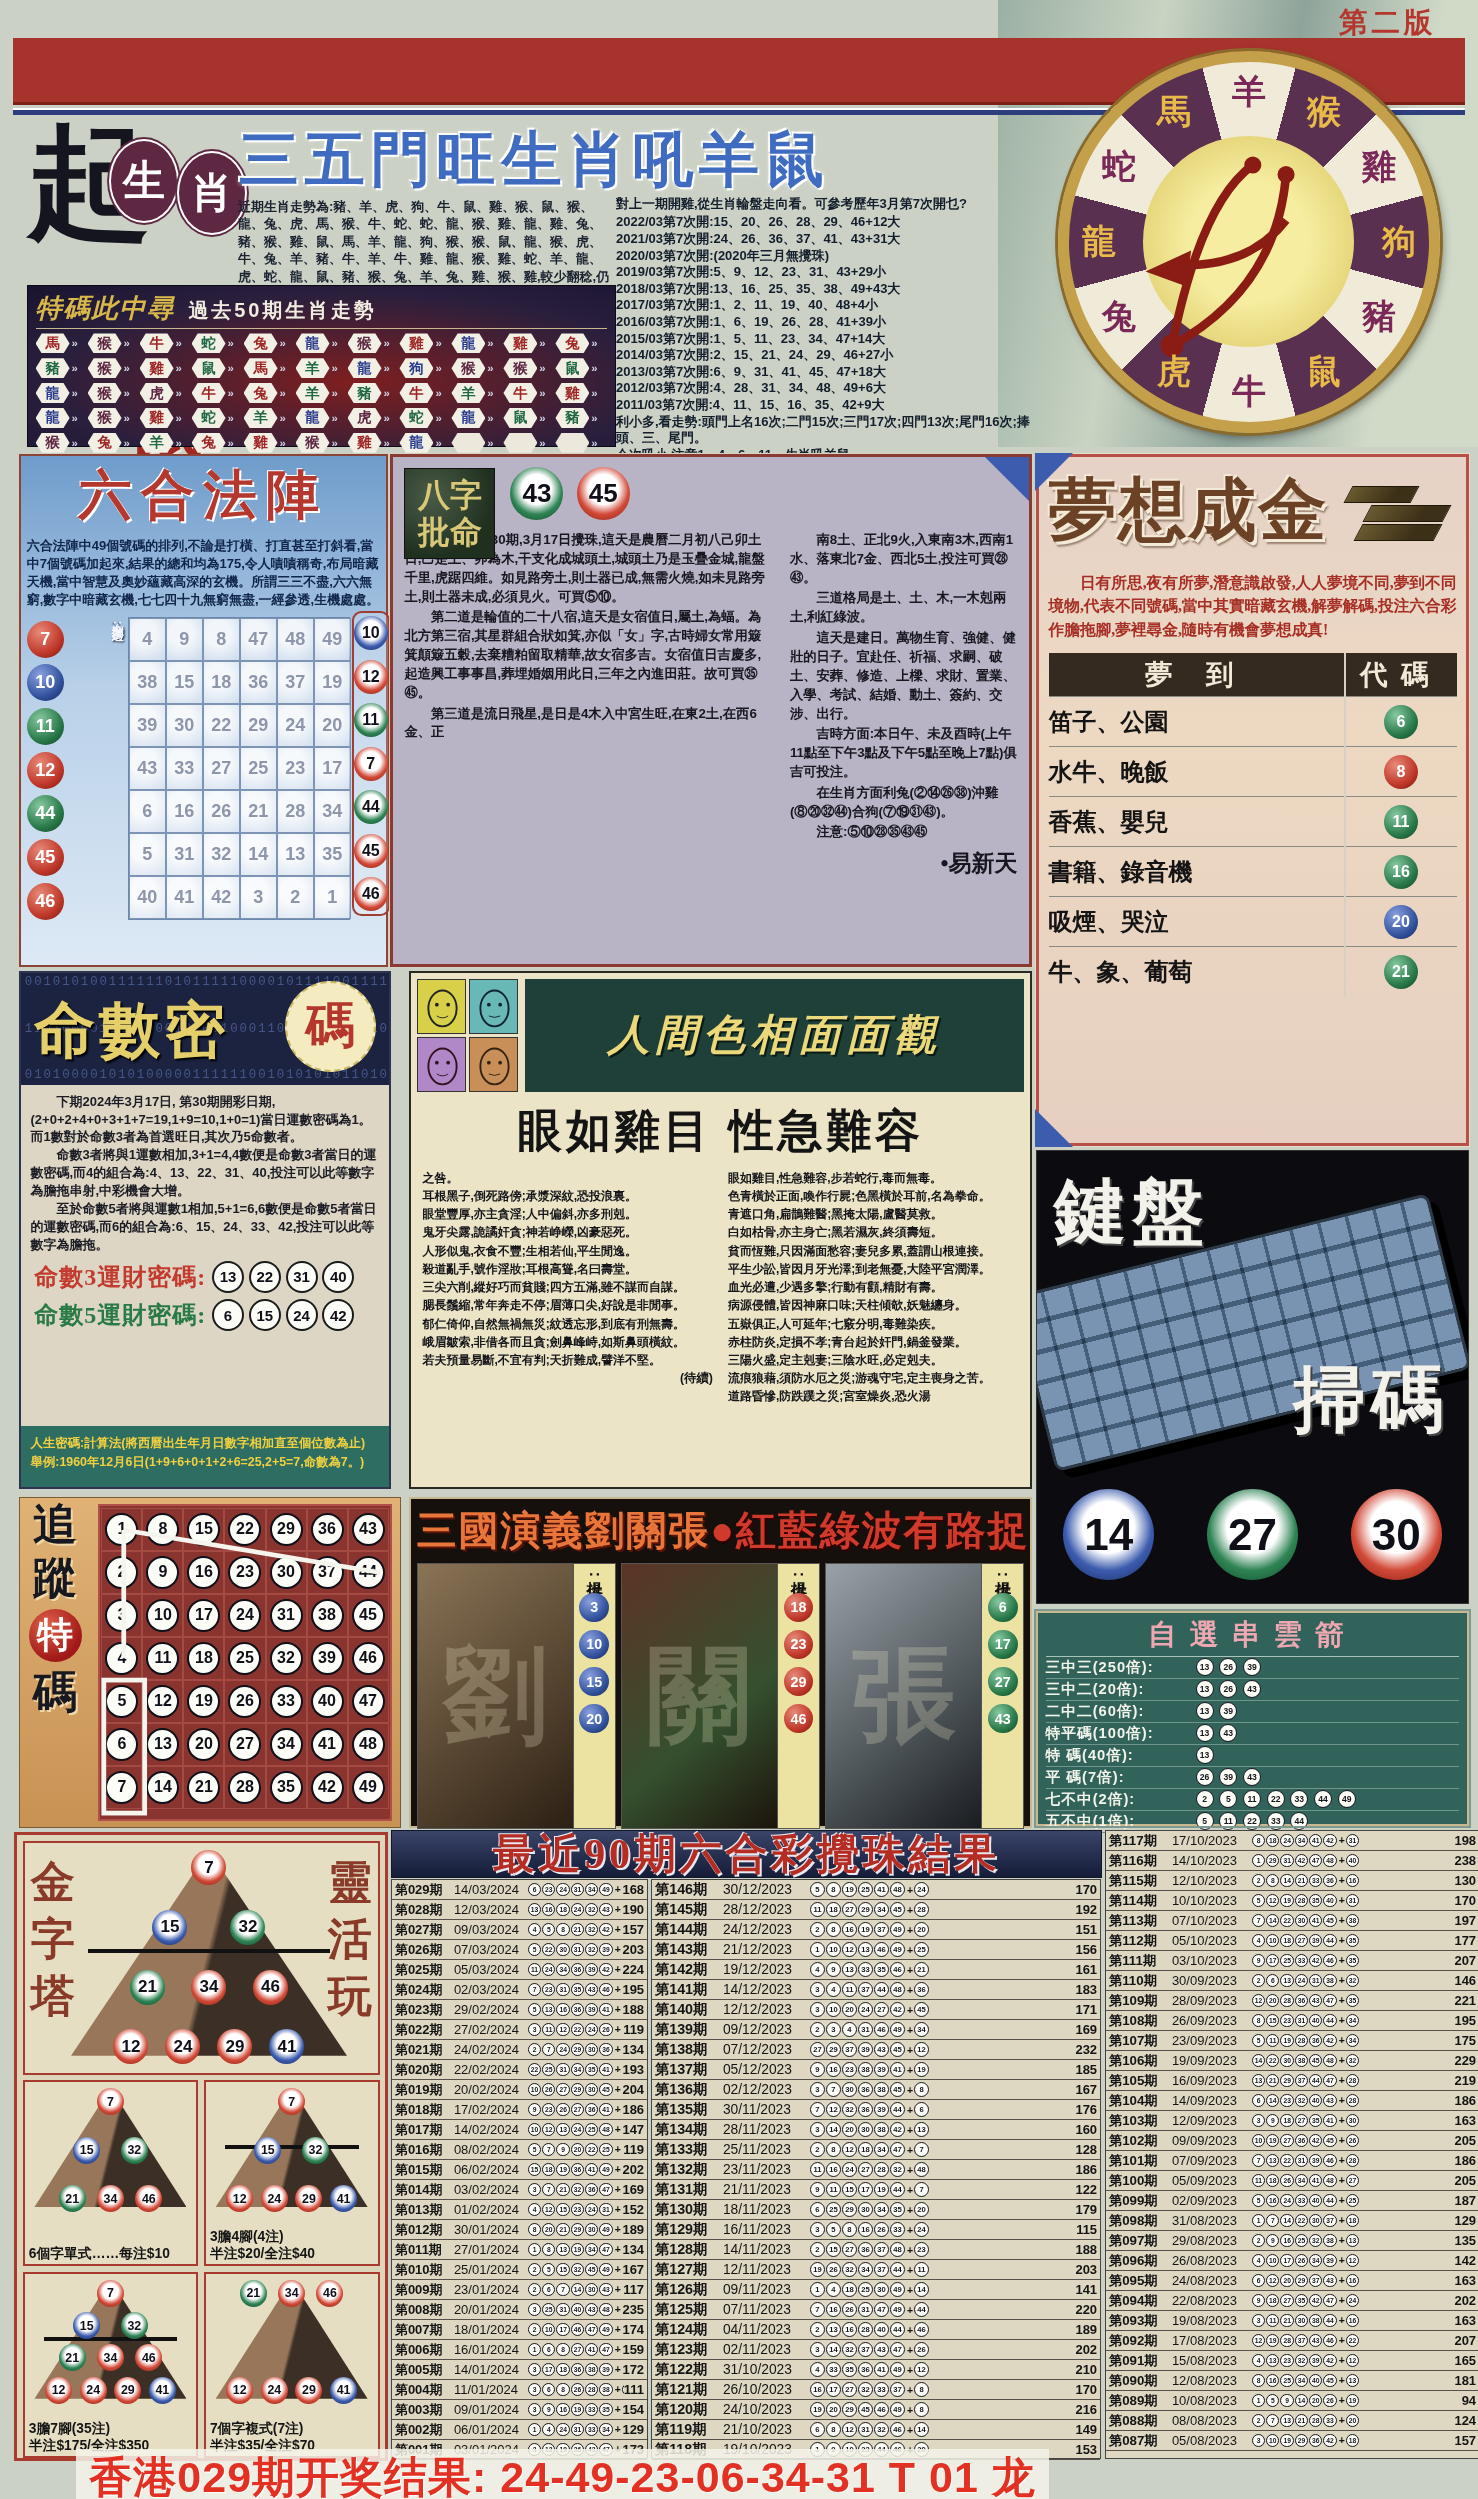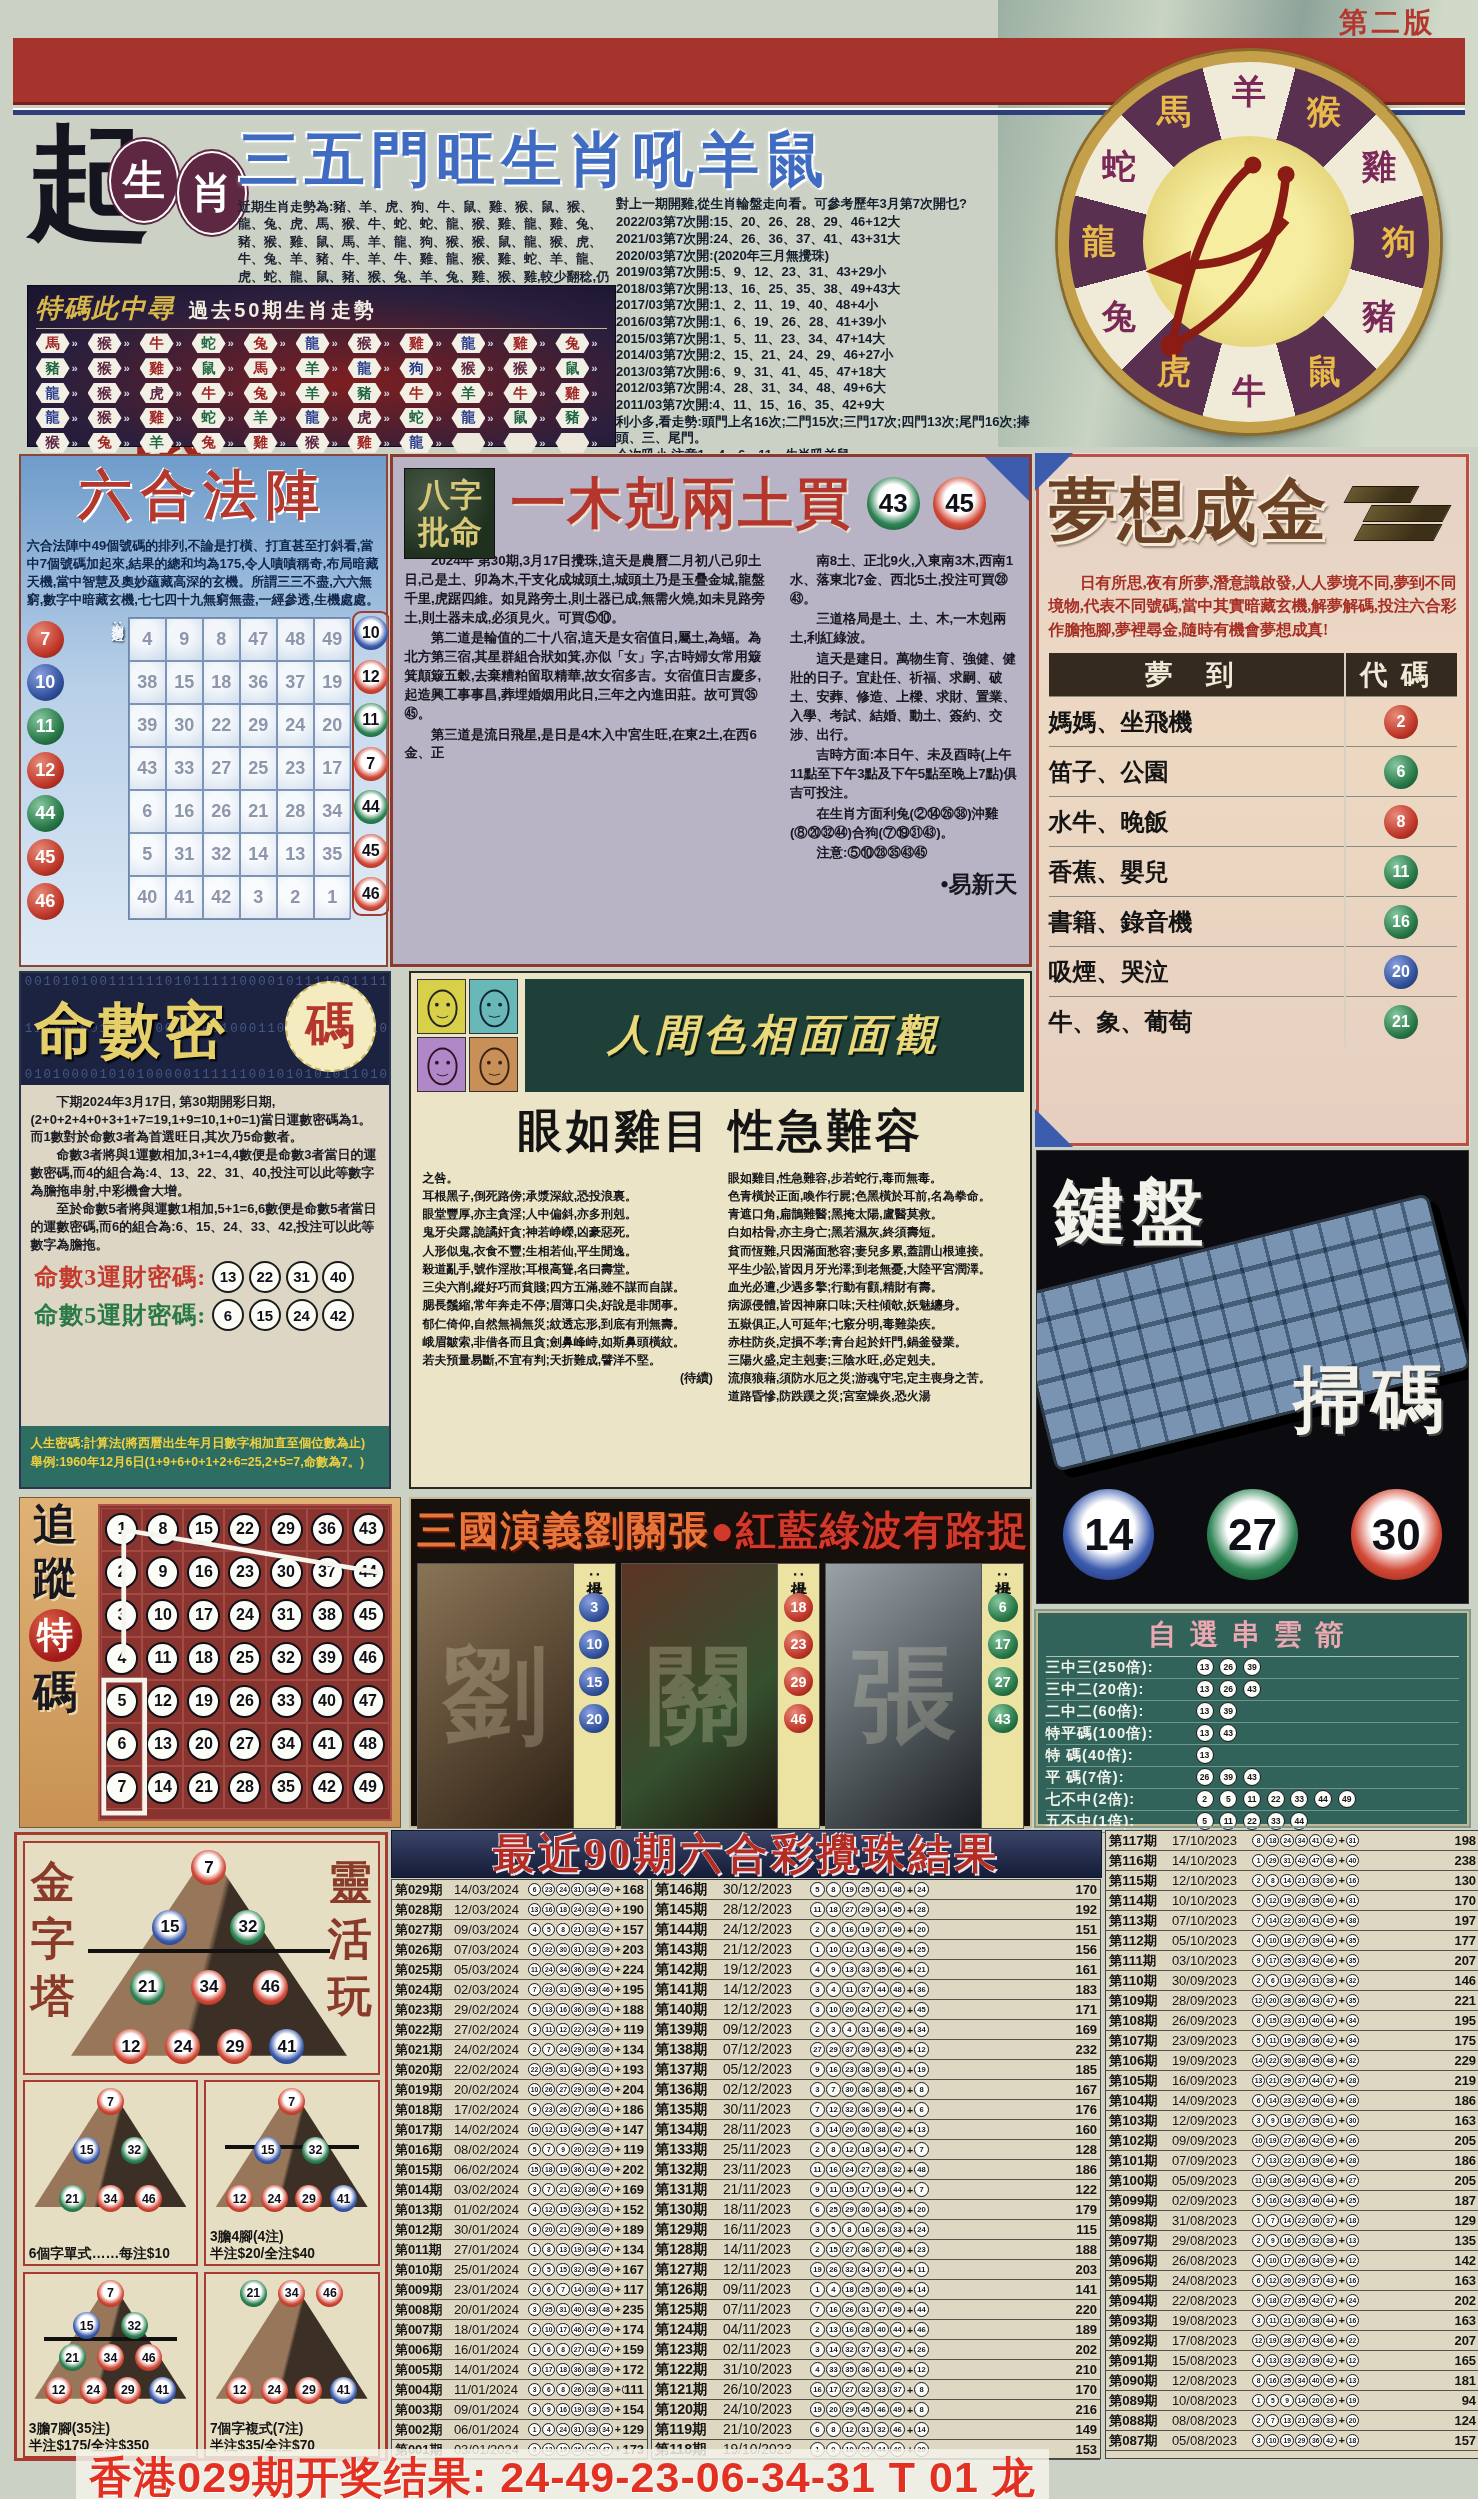--- a/index.html
+++ b/index.html
@@ -589,21 +589,20 @@
     </div>
   </div>
 
   <div class="sec" id="bazi">
     <div class="corner"></div>
     <div class="logo">
       <span>八字</span>
       <span>批命</span>
     </div>
     <div class="trow">
-      <span class="tt">一木剋兩土買</span>
       <span class="tballs" id="bazi-balls">
           <span class="bl sph c-g" style="width: 53px; height: 53px; font-size: 26px;">43</span>
           <span class="bl sph c-r" style="width: 53px; height: 53px; font-size: 26px;">45</span>
         </span>
     </div>
     <div class="cols">
       <div class="c1" id="bazi-c1" style="width:369px">
           <p>2024年 第30期,3月17日攪珠,這天是農曆二月初八己卯土日,己是土、卯為木,干支化成城頭土,城頭土乃是玉疊金城,龍盤千里,虎踞四維。如見路旁土,則土器已成,無需火燒,如未見路旁土,則土器未成,必須見火。可買⑤⑩。</p>
           <p>第二道是輪值的二十八宿,這天是女宿值日,屬土,為蝠。為北方第三宿,其星群組合狀如箕,亦似「女」字,古時婦女常用簸箕顛簸五穀,去棄糟粕留取精華,故女宿多吉。女宿值日吉慶多,起造興工事事昌,葬埋婚姻用此日,三年之內進田莊。故可買㉟㊺。</p>
           <p>第三道是流日飛星,是日是4木入中宮生旺,在東2土,在西6金、正</p>
@@ -746,24 +745,20 @@
     </div>
     <div class="para">日有所思,夜有所夢,潛意識啟發,人人夢境不同,夢到不同境物,代表不同號碼,當中其實暗藏玄機,解夢解碼,投注六合彩作膽拖腳,夢裡尋金,隨時有機會夢想成真!</div>
     <table>
       <thead>
           <tr>
         <th>夢 到</th>
         <th style="width:112px;border-left:2.9px solid #d8d0c0">代碼</th>
       </tr>
         </thead>
       <tbody id="dream-rows">
-          <tr>
-            <td>媽媽、坐飛機</td>
-            <td class="code" style="border-left: 2.9px solid rgb(216, 208, 192);"><span class="bl dr c-r" style="width: 34px; height: 34px; font-size: 16px;">2</span></td>
-          </tr>
           <tr>
             <td>笛子、公園</td>
             <td class="code" style="border-left: 2.9px solid rgb(216, 208, 192);"><span class="bl dr c-g" style="width: 34px; height: 34px; font-size: 16px;">6</span></td>
           </tr>
           <tr>
             <td>水牛、晚飯</td>
             <td class="code" style="border-left: 2.9px solid rgb(216, 208, 192);"><span class="bl dr c-r" style="width: 34px; height: 34px; font-size: 16px;">8</span></td>
           </tr>
           <tr>
             <td>香蕉、嬰兒</td>

